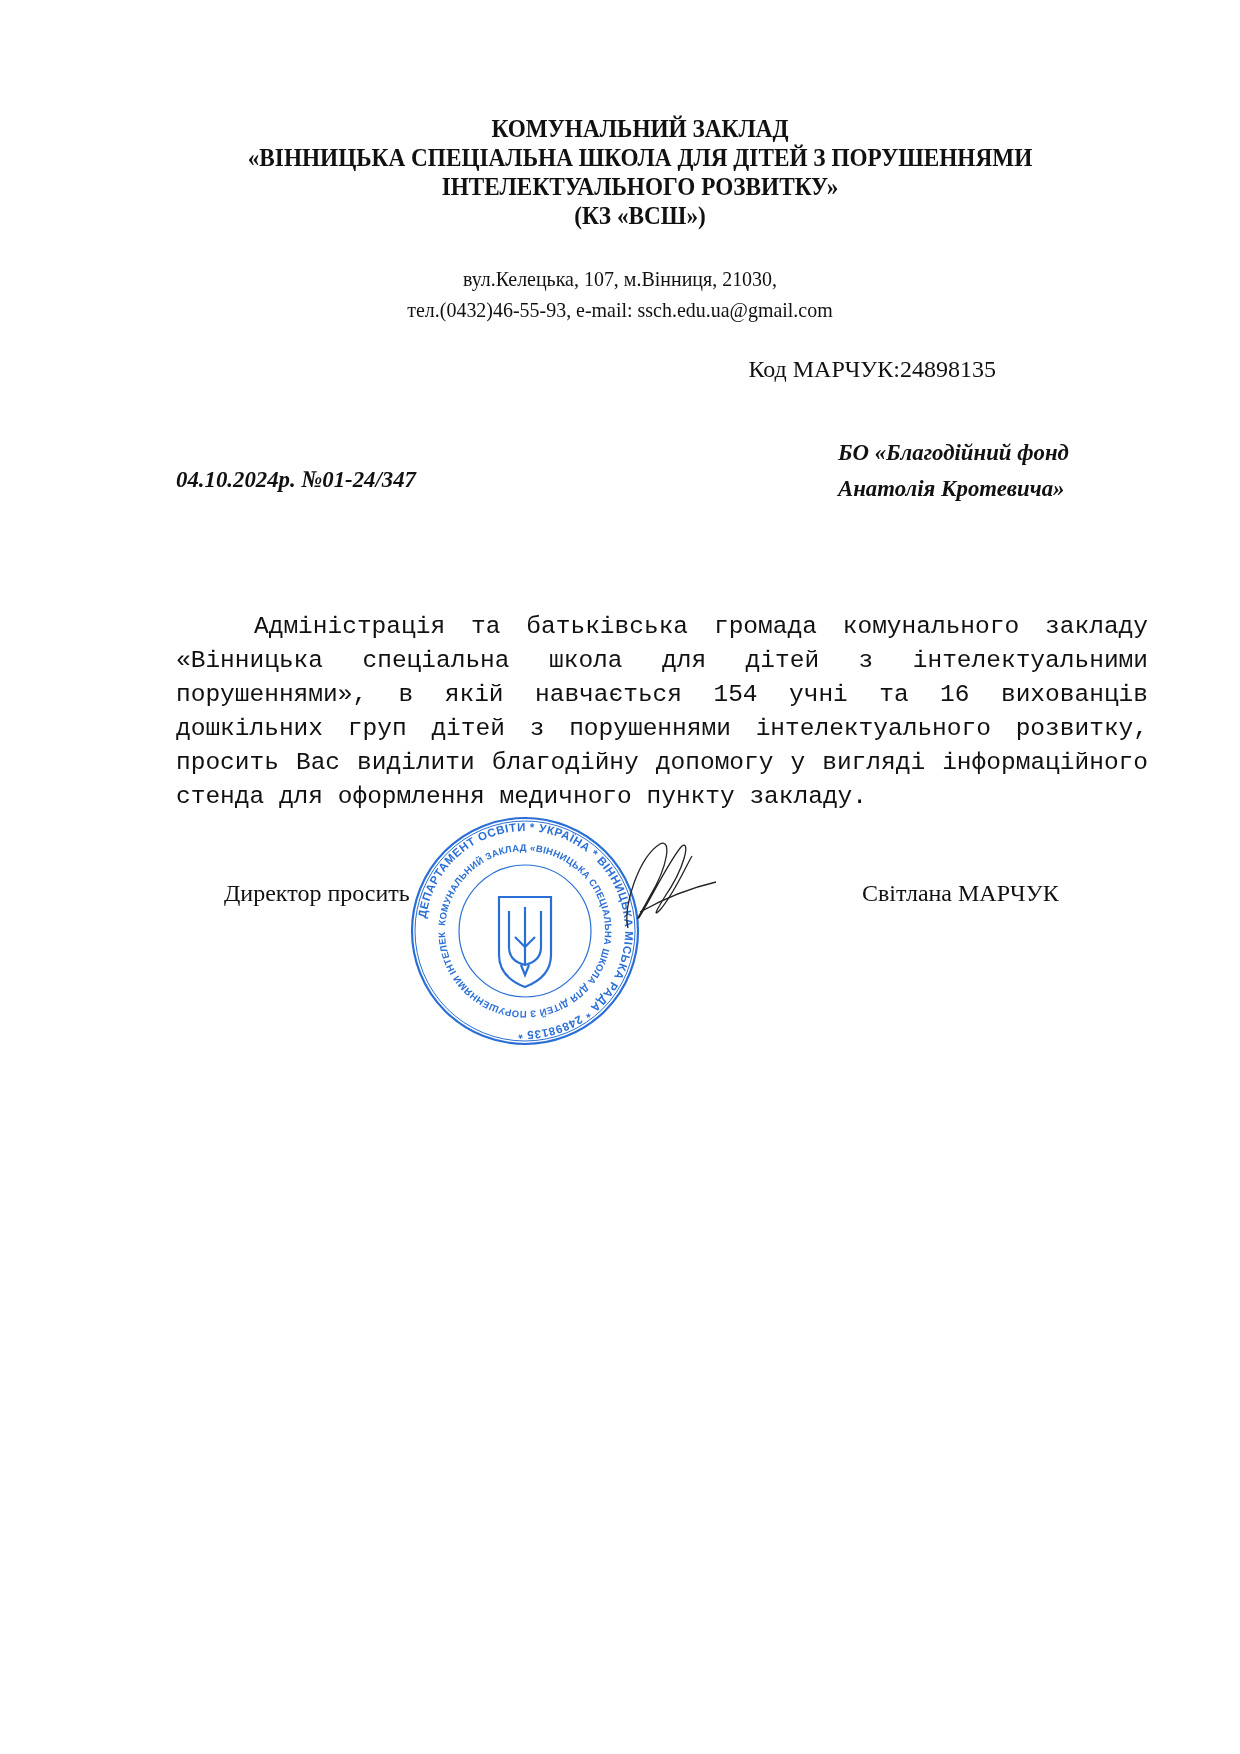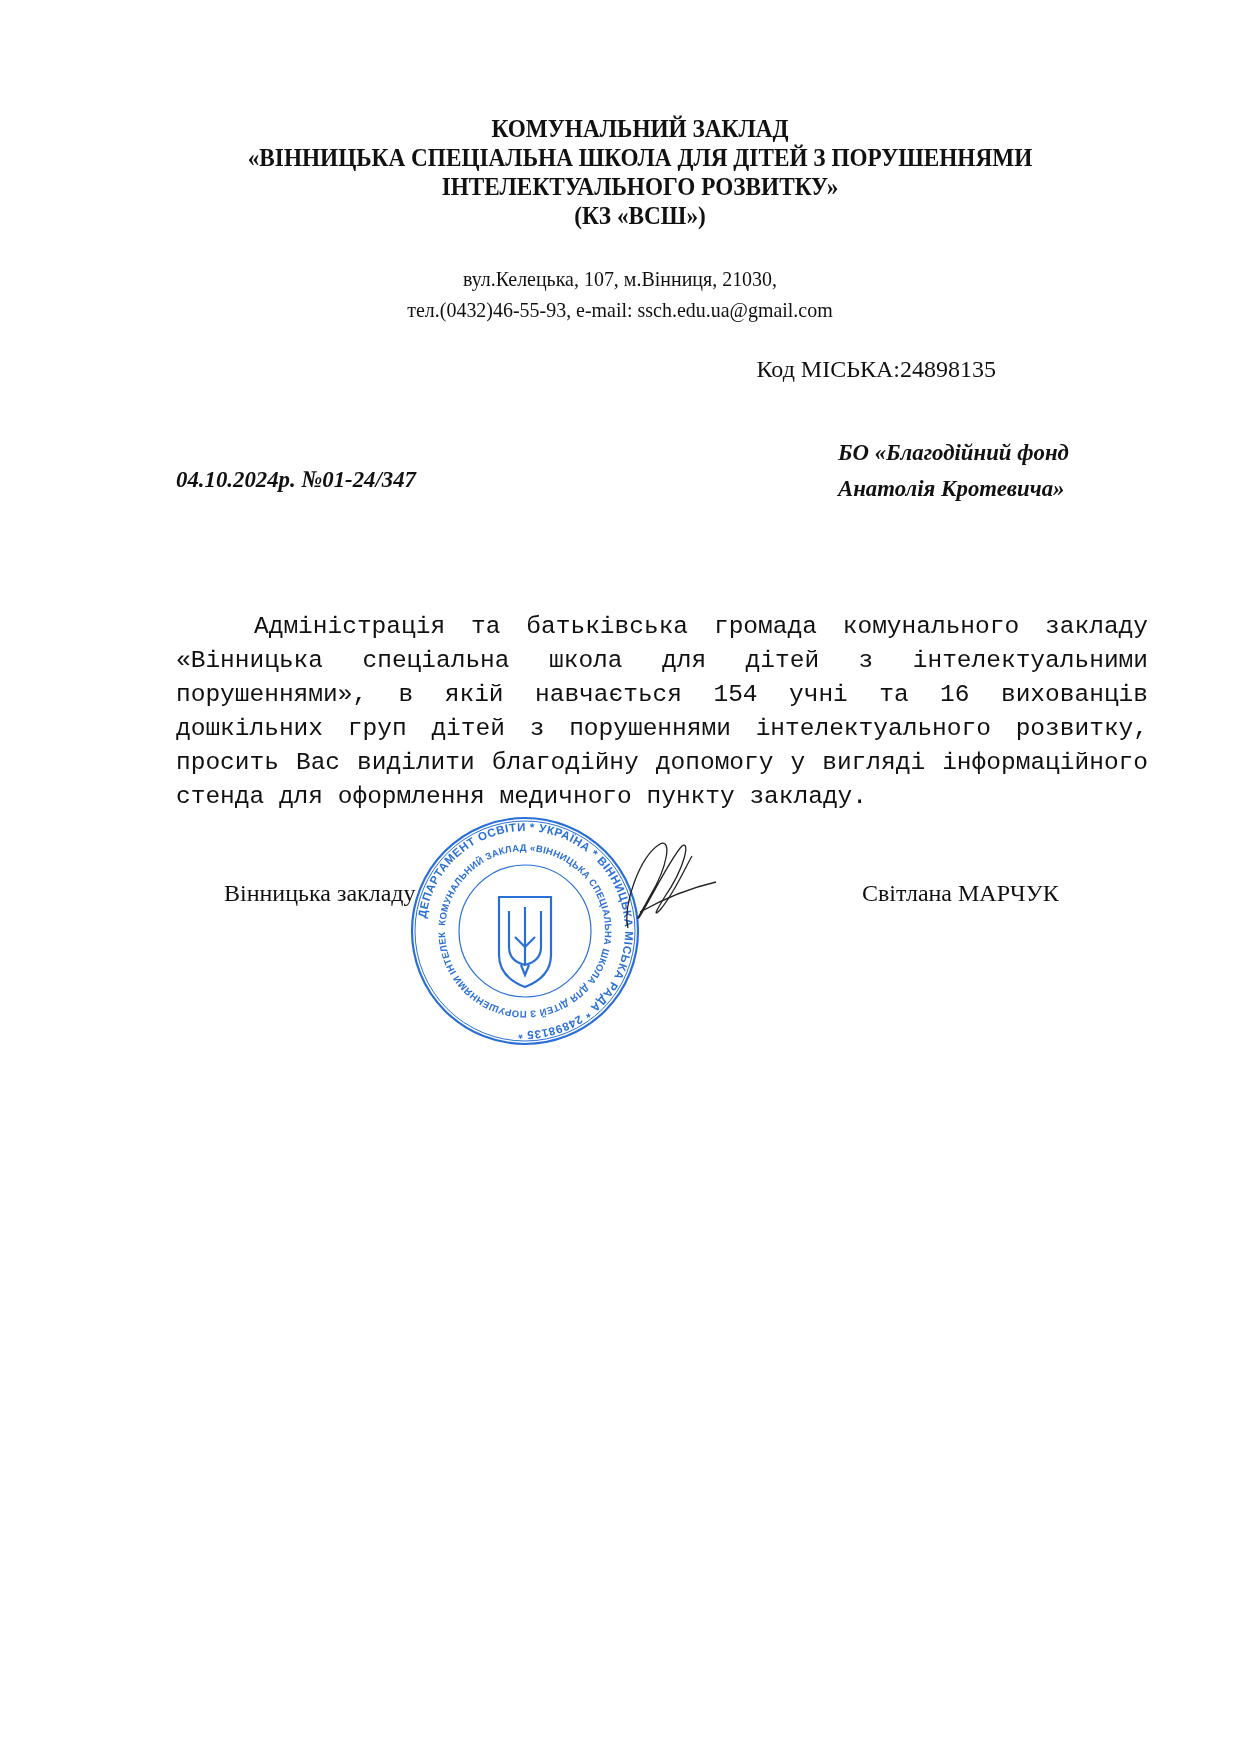--- a/index.html
+++ b/index.html
@@ -39,33 +39,33 @@
     <span class="line">«ВІННИЦЬКА СПЕЦІАЛЬНА ШКОЛА ДЛЯ ДІТЕЙ З ПОРУШЕННЯМИ</span>
     <span class="line">ІНТЕЛЕКТУАЛЬНОГО РОЗВИТКУ»</span>
     <span class="line">(КЗ «ВСШ»)</span>
   </div>
 
   <div class="addr">
     <span class="line">вул.Келецька, 107, м.Вінниця, 21030,</span>
     <span class="line">тел.(0432)46-55-93, e-mail: ssch.edu.ua@gmail.com</span>
   </div>
 
-  <div class="code">Код МІСЬКА:24898135</div>
+  <div class="code">Код МАРЧУК:24898135</div>
 
   <div class="recipient">
     <span class="line">БО «Благодійний фонд</span>
     <span class="line">Анатолія Кротевича»</span>
   </div>
 
   <div class="dateref">04.10.2024р.  №01-24/347</div>
 
   <div class="body-text">Адміністрація та батьківська громада комунального закладу «Вінницька спеціальна школа для дітей з інтелектуальними порушеннями», в якій навчається 154 учні та 16 вихованців дошкільних груп дітей з порушеннями інтелектуального розвитку, просить Вас виділити благодійну допомогу у вигляді інформаційного стенда для оформлення медичного пункту закладу.</div>
 
   <div class="sign-row">
-    <span class="sign-title">Вінницька закладу</span>
+    <span class="sign-title">Директор просить</span>
     <span class="sign-name">Світлана МАРЧУК</span>
   </div>
 
   <svg class="stamp" viewBox="0 0 232 232">
     <defs>
       <path id="outerArc" d="M116,116 m-100,0 a100,100 0 1,1 200,0 a100,100 0 1,1 -200,0"></path>
       <path id="innerArc" d="M116,116 m-80,0 a80,80 0 1,1 160,0 a80,80 0 1,1 -160,0"></path>
     </defs>
     <g fill="none" stroke="#2a6fd6">
       <circle cx="116" cy="116" r="113" stroke-width="2.2"></circle>

